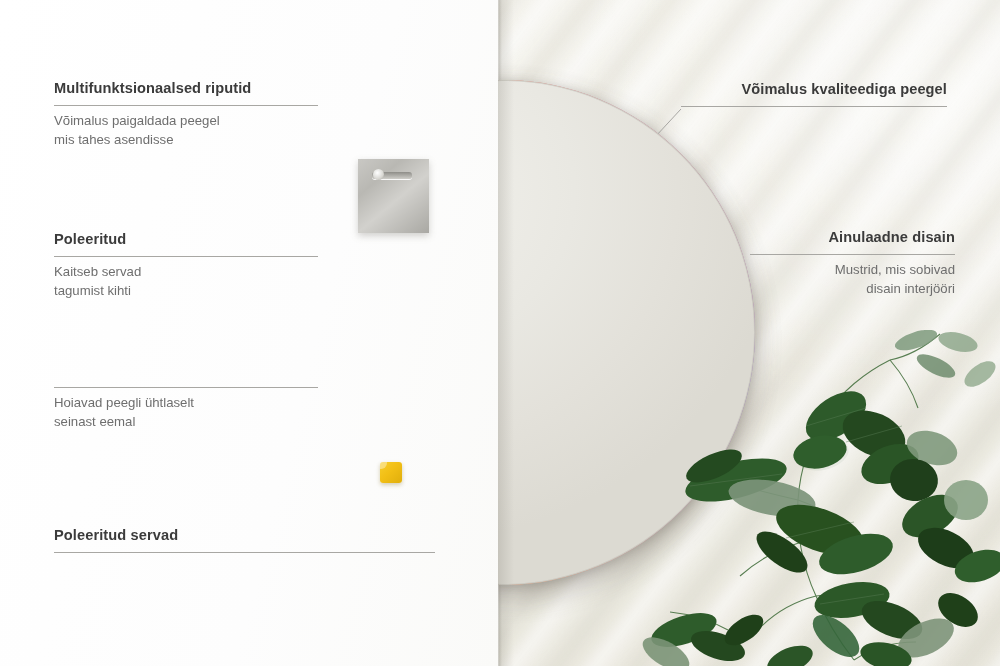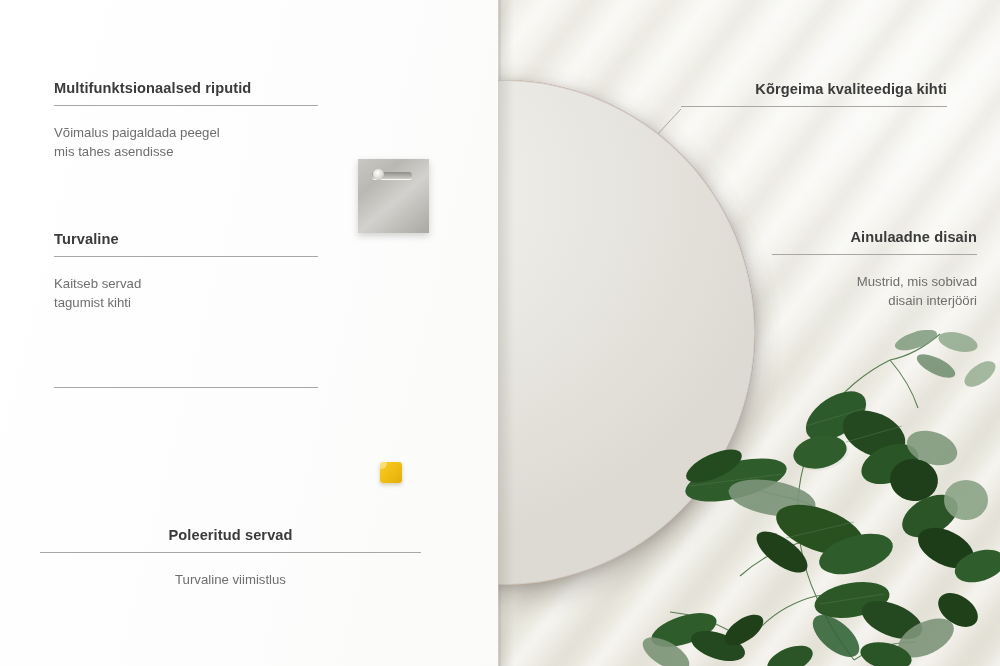--- a/index.html
+++ b/index.html
@@ -268,21 +268,21 @@
   
   .callout{position:absolute;z-index:9;}
   .callout .c-title{
     font-size:14.6px;font-weight:bold;color:#3b3b3b;letter-spacing:.1px;
     white-space:nowrap;
   }
   .callout .c-rule{
     height:1px;background:#a8a7a3;margin-top:9px;
   }
   .callout .c-body{
-    margin-top:18px;font-size:13.2px;line-height:18.5px;color:#6e6e6e;
+    margin-top:6px;font-size:13.2px;line-height:18.5px;color:#6e6e6e;
     white-space:pre-line;
   }
   .callout.right{text-align:right;}
 
   .lead{position:absolute;z-index:4;}
   .lead svg{position:absolute;inset:0;overflow:visible;}
 </style>
 </head>
 <body>
 
@@ -356,42 +356,43 @@
   </div>
 
   <div class="callout" style="left:54px;top:80px;width:264px;">
     <div class="c-title">Multifunktsionaalsed riputid</div>
     <div class="c-rule"></div>
     <div class="c-body">Võimalus paigaldada peegel
 mis tahes asendisse</div>
   </div>
 
   <div class="callout" style="left:54px;top:231px;width:264px;">
-    <div class="c-title">Turvaline</div>
+    <div class="c-title">Poleeritud</div>
     <div class="c-rule"></div>
     <div class="c-body">Kaitseb servad
 tagumist kihti</div>
   </div>
 
   <div class="callout" style="left:54px;top:378px;width:264px;">
     <div class="c-rule"></div>
-  </div>
-
-  <div class="callout" style="left:40px;top:527px;width:381px;text-align:center;">
+    <div class="c-body">Hoiavad peegli ühtlaselt
+seinast eemal</div>
+  </div>
+
+  <div class="callout" style="left:54px;top:527px;width:381px;">
     <div class="c-title">Poleeritud servad</div>
     <div class="c-rule"></div>
-    <div class="c-body">Turvaline viimistlus</div>
   </div>
 
   <div class="callout right" style="left:681px;top:81px;width:266px;">
-    <div class="c-title">Kõrgeima kvaliteediga kihti</div>
-    <div class="c-rule"></div>
-  </div>
-
-  <div class="callout right" style="left:772px;top:229px;width:205px;">
+    <div class="c-title">Võimalus kvaliteediga peegel</div>
+    <div class="c-rule"></div>
+  </div>
+
+  <div class="callout right" style="left:750px;top:229px;width:205px;">
     <div class="c-title">Ainulaadne disain</div>
     <div class="c-rule"></div>
     <div class="c-body">Mustrid, mis sobivad
 disain interjööri</div>
   </div>
 
   <div class="leaves">
     <svg viewBox="0 0 360 336">
       <g stroke="#3e6b38" stroke-width="1.1" fill="none" opacity=".85">
         <path d="M300 4 C286 16 270 26 250 30"></path>

